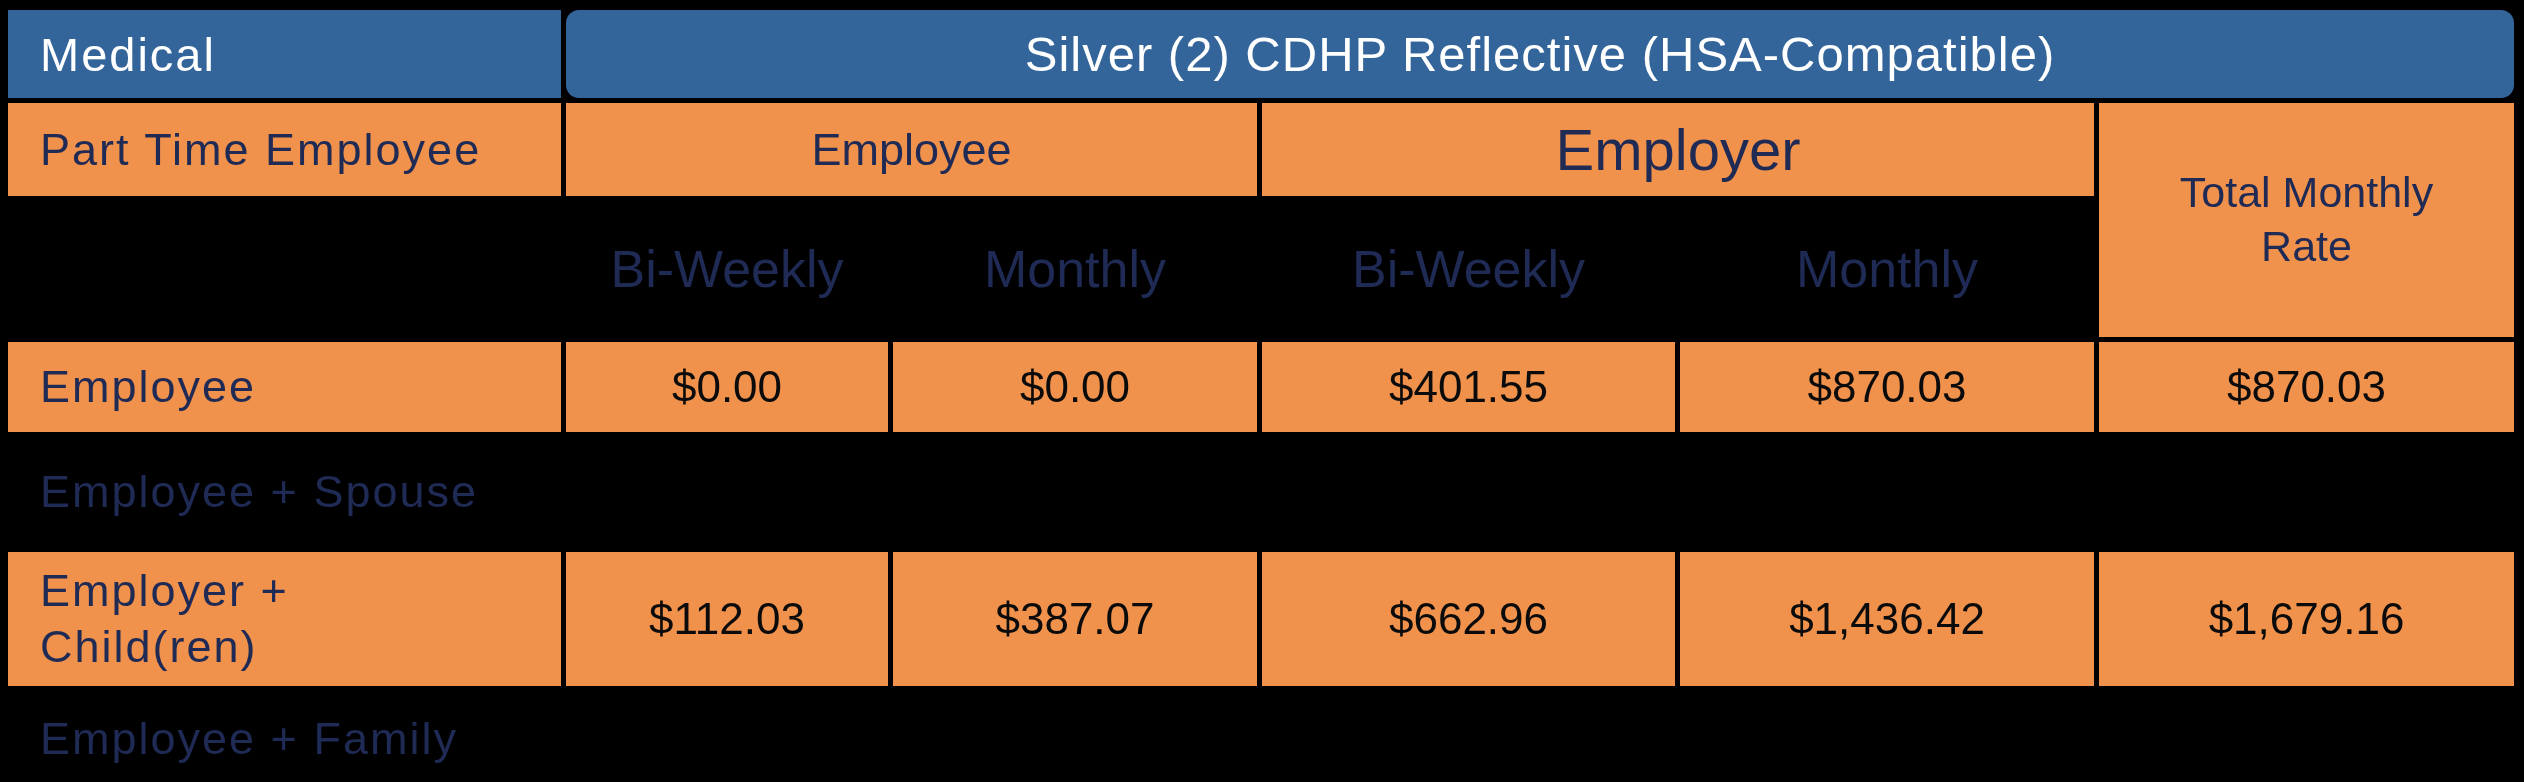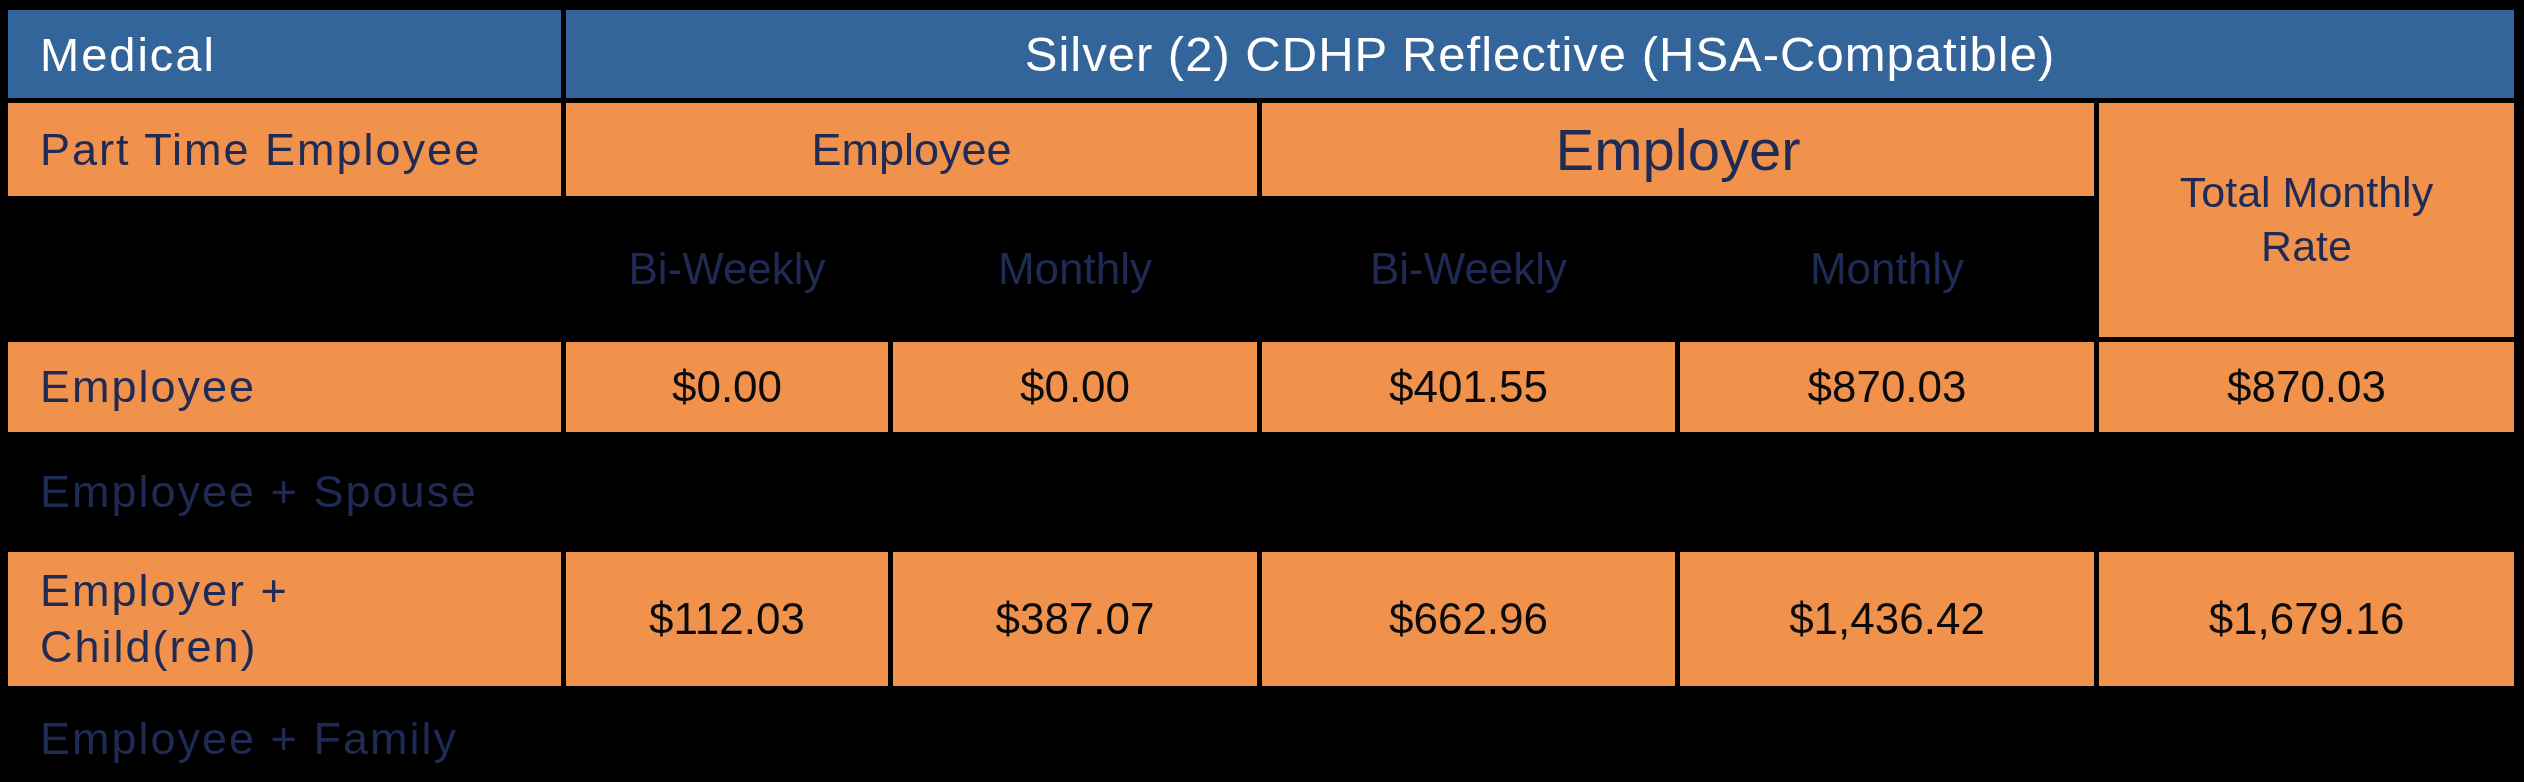--- a/index.html
+++ b/index.html
@@ -38,31 +38,31 @@
   .left   { justify-content: flex-start; text-align: left; padding-left: 32px; }
   .navy-text  { color: var(--navy); }
   .white-text { color: var(--white); }
   .val-text   { color: var(--valblack); }
 
   .geo { letter-spacing: 2px; }           
   .cond { font-stretch: condensed; }      
 
   
   .c-medical      { grid-area: 1 / 1 / 2 / 2; font-size: 47px; }
-  .c-plan         { grid-area: 1 / 2 / 2 / 7; font-size: 49px; letter-spacing: 1px; }
+  .c-plan         { grid-area: 1 / 2 / 2 / 7; font-size: 49px; letter-spacing: 1px; border-radius: 13px; }
   .c-group-label  { grid-area: 2 / 1 / 3 / 2; font-size: 45px; }
   .c-emp-group    { grid-area: 2 / 2 / 3 / 4; font-size: 45px; }
   .c-er-group     { grid-area: 2 / 4 / 3 / 6; font-size: 58px; }
   .c-total        { grid-area: 2 / 6 / 4 / 7; font-size: 43px; line-height: 1.25; }
   .c-total span   { max-width: 330px; display: inline-block; }
   .c-sub1 { grid-area: 3 / 2 / 4 / 3; }
   .c-sub2 { grid-area: 3 / 3 / 4 / 4; }
   .c-sub3 { grid-area: 3 / 4 / 4 / 5; }
   .c-sub4 { grid-area: 3 / 5 / 4 / 6; }
-  .sub { font-size: 44px; text-align: right; }
+  .sub { font-size: 52px; text-align: right; }
 
   .r1-label { grid-area: 4 / 1 / 5 / 2; font-size: 45px; }
   .r1-v1 { grid-area: 4 / 2 / 5 / 3; } .r1-v2 { grid-area: 4 / 3 / 5 / 4; }
   .r1-v3 { grid-area: 4 / 4 / 5 / 5; } .r1-v4 { grid-area: 4 / 5 / 5 / 6; }
   .r1-v5 { grid-area: 4 / 6 / 5 / 7; }
 
   .r2-label { grid-area: 5 / 1 / 6 / 7; font-size: 45px; }
 
   .r3-label { grid-area: 6 / 1 / 7 / 2; font-size: 45px; line-height: 1.25; }
   .r3-label span { max-width: 420px; display: inline-block; }

